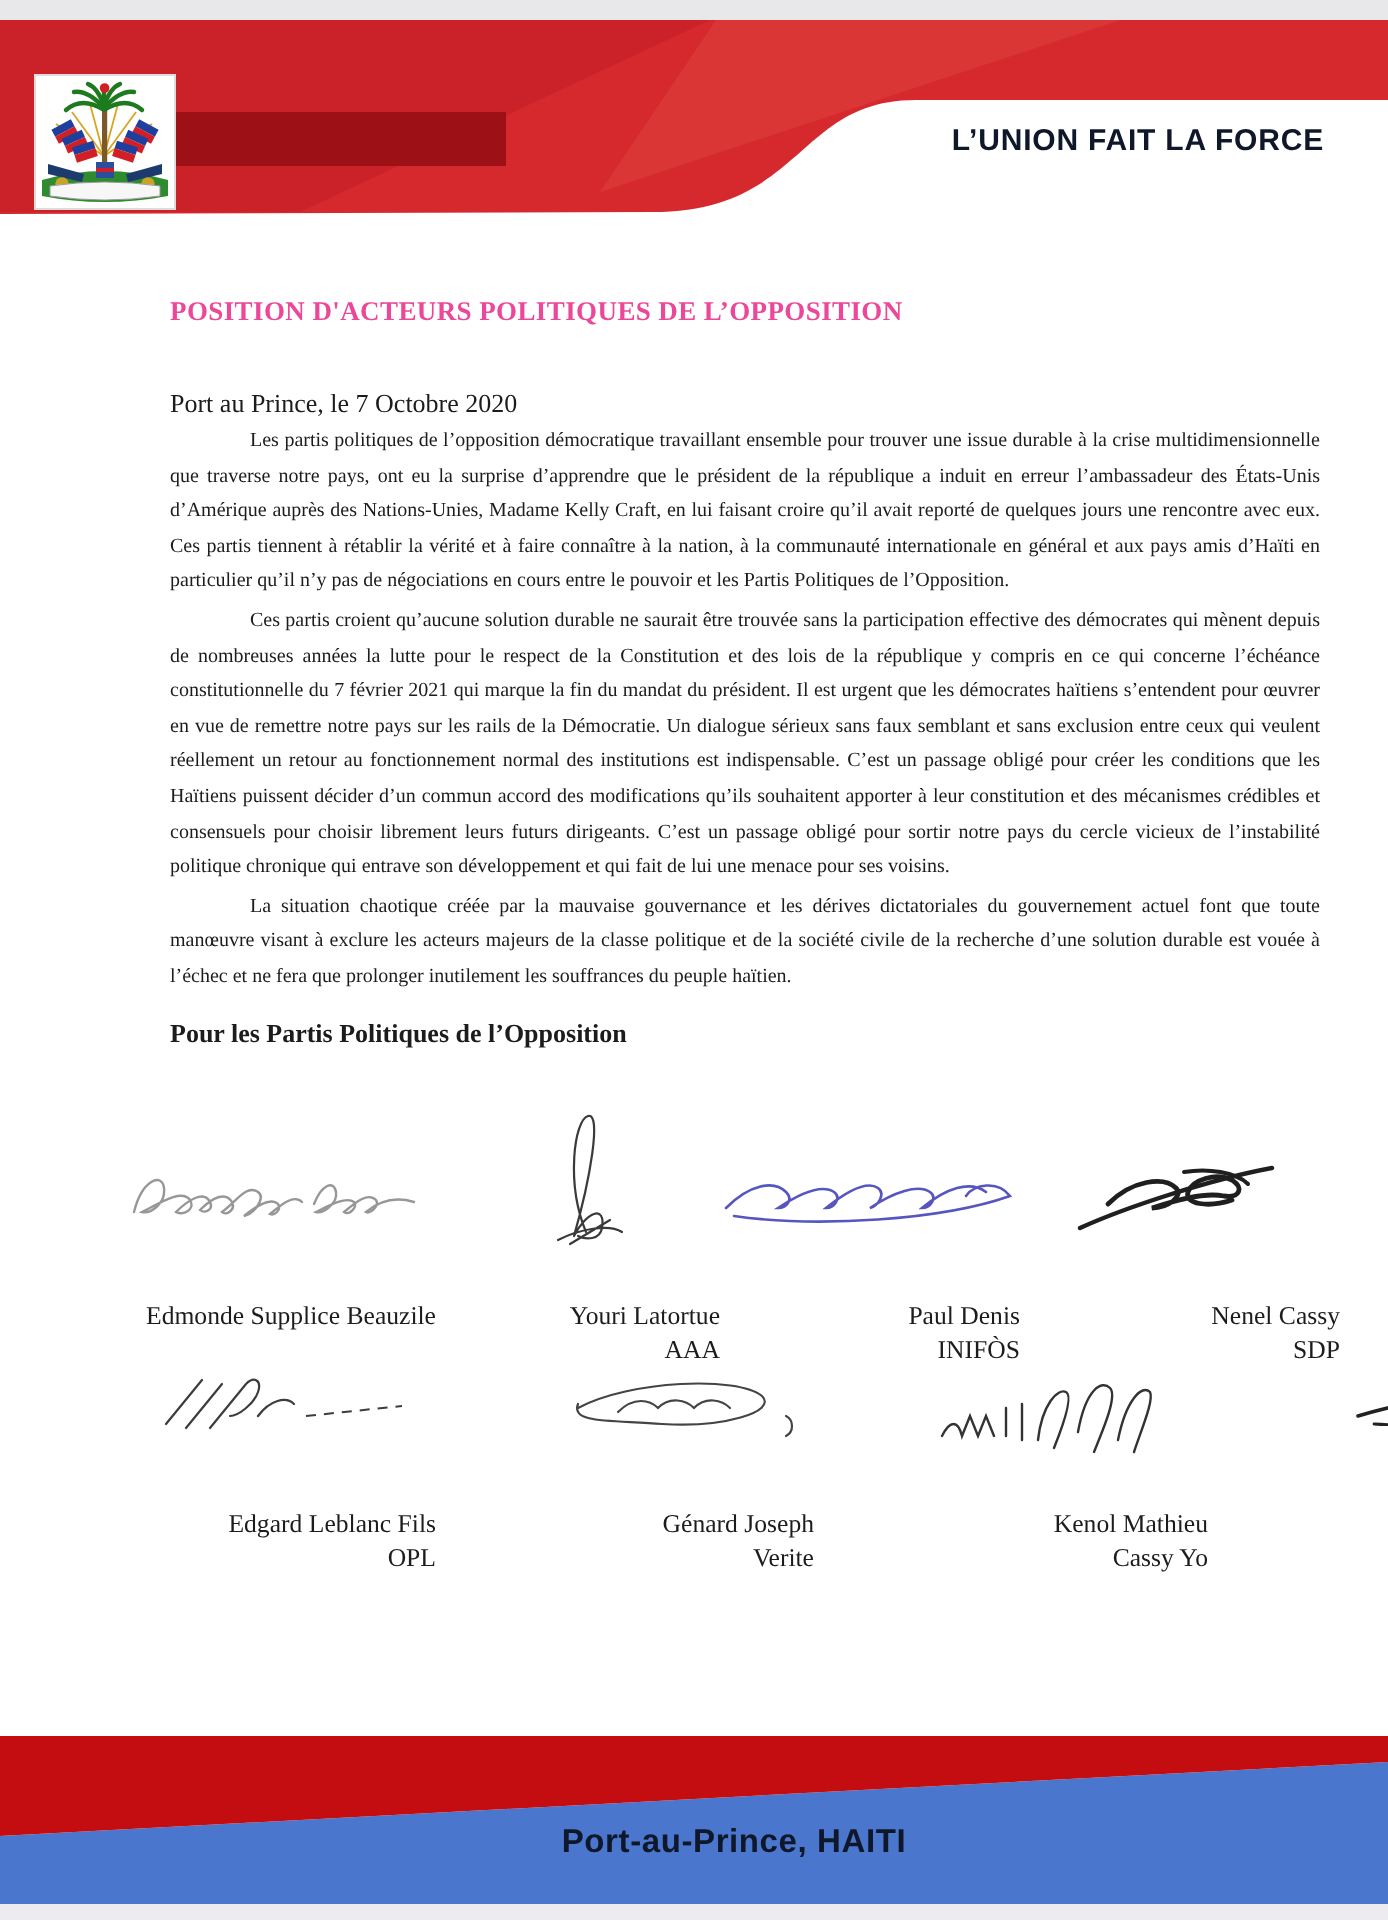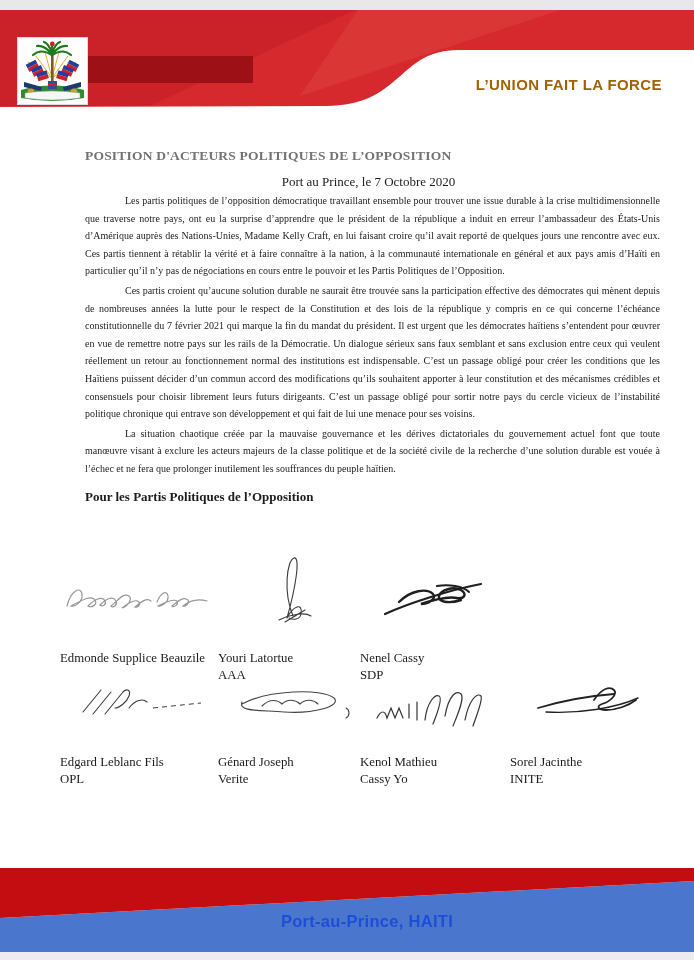--- a/index.html
+++ b/index.html
@@ -16,55 +16,55 @@
     background:#ffffff; border:1px solid #dcdcdc;
   }
   .arms svg { display:block; }
   .redaction {
     position:absolute; left:88px; top:56px; width:165px; height:27px;
     background:#9c1016;
   }
   .motto {
     position:absolute; top:62px; right:32px; width:240px;
     font-family:"Liberation Sans", sans-serif; font-weight:bold;
-    font-size:15px; letter-spacing:0.4px; color:#a16207; text-align:right;margin-top:14px;
+    font-size:15px; letter-spacing:0.4px; color:#0f172a; text-align:right;
   }
   
   .content { position:absolute; top:148px; left:85px; width:575px; }
   .doc-title {
-    font-weight:bold; font-size:13.5px; color:#737373; letter-spacing:0.2px;
-  }
-  .dateline { margin-top:10px; text-align:center; padding-right:8px; font-size:13px; }
+    font-weight:bold; font-size:13.5px; color:#ec4899; letter-spacing:0.2px;
+  }
+  .dateline { margin-top:30px; text-align:left; padding-right:8px; font-size:13px; }
   .intro { margin-top:27px; text-indent:40px; font-size:12.5px; }
   .para {
     margin-top:2px; font-size:10px; line-height:17.6px;
     text-align:justify; text-indent:40px;
   }
   .signoff { margin-top:11px; font-size:13px;font-weight:bold; }
   
   .sig-grid {
     position:absolute; left:60px; width:610px;
     display:grid; grid-template-columns:158px 142px 150px 160px;
   }
   .sig-row1 { top:612px; }
-  .sig-row2 { top:716px; }
-  .sig-cell { position:relative; text-align:left; }
+  .sig-row2 { top:716px;gap:47px; }
+  .sig-cell { position:relative; text-align:right; }
   .sig-scribble {
     position:absolute; left:50%; transform:translateX(-50%);
     top:-34px; pointer-events:none;
   }
   .sig-scribble.tall { top:-62px; }
   .sig-name { margin-top:38px; font-size:12.8px; line-height:17px; }
   .sig-party { font-size:12.8px; line-height:17px; }
   
   .ftr-svg { position:absolute; left:0; top:868px; display:block; }
   .ftr-text {
     position:absolute; left:0; top:912px; width:100%; text-align:center;
     font-family:"Liberation Sans", sans-serif; font-weight:bold;
-    font-size:16.5px; letter-spacing:0.3px; color:#1d4ed8;padding-left:40px;
+    font-size:16.5px; letter-spacing:0.3px; color:#0f172a;padding-left:40px;
   }
 </style>
 </head>
 <body>
 
 <div class="page">
 
   <svg class="hdr-svg" width="694" height="112" viewBox="0 0 694 112">
     <rect x="0" y="0" width="694" height="10" fill="#e8e7ea"></rect>
     <path d="M0,10 H694 V50 H458 C398,50 402,106 326,106 L0,107 Z" fill="#d6292e"></path>
@@ -166,20 +166,28 @@
 
     <div class="sig-cell">
       <svg class="sig-scribble tall" width="60" height="74" viewBox="0 0 60 74">
         <path d="M34,66 C24,42 28,10 35,8 C42,6 36,40 28,68 M28,68 C34,56 44,52 42,64 C41,70 34,70 30,68" fill="none" stroke="#3a3a3a" stroke-width="1.1" stroke-linecap="round"></path>
         <path d="M20,70 C32,64 46,62 52,66 M26,72 L46,60" fill="none" stroke="#3a3a3a" stroke-width="1.1" stroke-linecap="round"></path>
       </svg>
       <div class="sig-name">Youri Latortue</div>
       <div class="sig-party">AAA</div>
     </div>
 
+    <div class="sig-cell">
+      <svg class="sig-scribble" width="152" height="38" viewBox="0 0 152 38">
+        <path d="M4,26 C16,14 28,12 34,18 C38,22 34,26 30,26 C42,18 52,14 58,18 C62,21 58,26 54,26 C64,18 74,12 80,16 C84,19 80,25 76,26 C88,18 100,14 106,18 C110,21 106,26 102,26 C114,16 126,12 134,18" fill="none" stroke="#5756c0" stroke-width="1.3" stroke-linecap="round"></path>
+        <path d="M8,30 C50,36 112,32 146,20 C140,12 128,14 124,20" fill="none" stroke="#5756c0" stroke-width="1.3" stroke-linecap="round"></path>
+      </svg>
+      <div class="sig-name">Paul Denis</div>
+      <div class="sig-party">INIFÒS</div>
+    </div>
 
     <div class="sig-cell">
       <svg class="sig-scribble" width="116" height="42" viewBox="0 0 116 42">
         <path d="M8,36 C30,26 72,12 104,6" fill="none" stroke="#1f1f1f" stroke-width="2.2" stroke-linecap="round"></path>
         <path d="M22,24 C34,12 50,10 56,16 C60,20 52,26 44,26 C56,22 70,18 80,20 C88,21 90,16 84,12 C76,8 64,12 62,18 C60,24 72,26 84,22" fill="none" stroke="#1f1f1f" stroke-width="2.4" stroke-linecap="round"></path>
         <path d="M60,8 C72,6 86,8 92,14" fill="none" stroke="#1f1f1f" stroke-width="2" stroke-linecap="round"></path>
       </svg>
       <div class="sig-name">Nenel Cassy</div>
       <div class="sig-party">SDP</div>
     </div>

